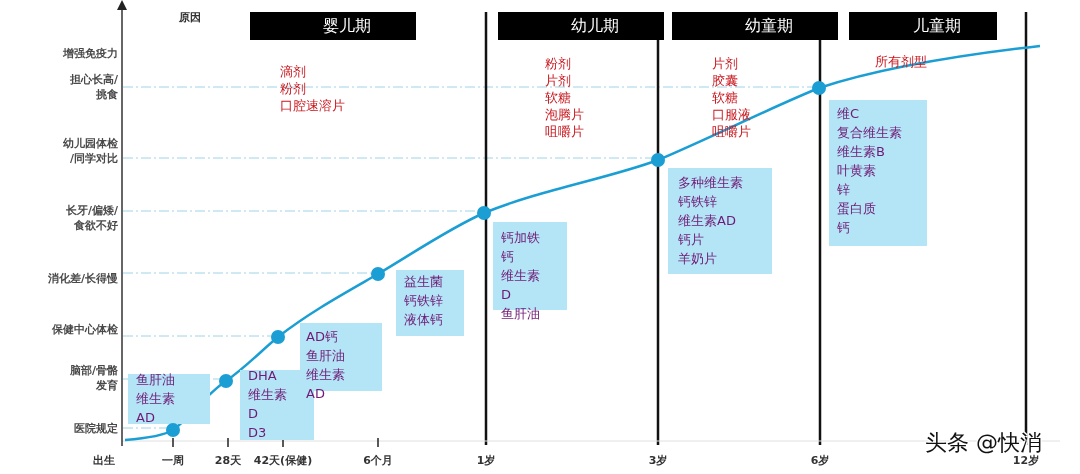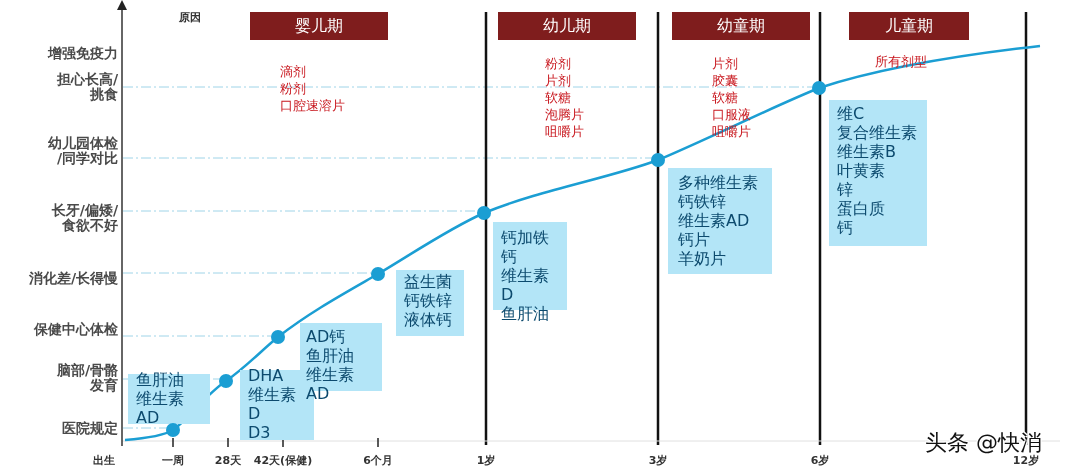--- a/index.html
+++ b/index.html
@@ -1,27 +1,27 @@
 <!DOCTYPE html>
 <html><head>
 <meta charset="utf-8">
 <style>
   html, body { margin: 0; padding: 0; background: #ffffff; }
   body { width: 1080px; height: 474px; position: relative; overflow: hidden;
          font-family: "DejaVu Sans", "Liberation Sans", sans-serif; }
   .abs { position: absolute; }
-  .ylabel { position: absolute; right: 962px; text-align: right; font-size: 14px; font-weight: bold;
+  .ylabel { position: absolute; right: 962px; text-align: right; font-size: 11px; font-weight: bold;
             color: #4a4a4a; line-height: 15px; white-space: nowrap; }
   .xlabel { position: absolute; top: 453px; font-size: 11px; color: #333; white-space: nowrap;
             transform: translateX(-50%); font-weight: bold; }
-  .phase { position: absolute; top: 12px; height: 28px; background: #7f1d1d; color: #fff;
-           font-size: 16px; display: flex; align-items: center; justify-content: center; }
+  .phase { position: absolute; top: 12px; height: 28px; background: #000000; color: #fff;
+           font-size: 16px; display: flex; align-items: center; justify-content: center; padding-left: 28px; }
   .forms { position: absolute; color: #c8161d; font-size: 13px; line-height: 17px; white-space: pre; }
   .box { position: absolute; background: #b3e5f7; }
-  .boxtext { position: absolute; color: #0c4a6e; font-size: 16px; line-height: 19px; white-space: pre; }
+  .boxtext { position: absolute; color: #701a75; font-size: 13px; line-height: 19px; white-space: pre; }
   .axis-title { position: absolute; font-size: 11px; color: #333; font-weight: bold; margin-left: 44px; }
   .watermark { position: absolute; left: 925px; top: 428px; font-size: 22px; color: #111;
                text-shadow: 1px 1px 0 #fff, -1px -1px 0 #fff, 1px -1px 0 #fff, -1px 1px 0 #fff; }
 </style>
 </head>
 <body>
 
 <svg class="abs" style="left:0;top:0" width="1080" height="474" viewBox="0 0 1080 474">
 
   <g stroke="#9fd4e8" stroke-width="1" stroke-dasharray="10,3,2,3" fill="none">

